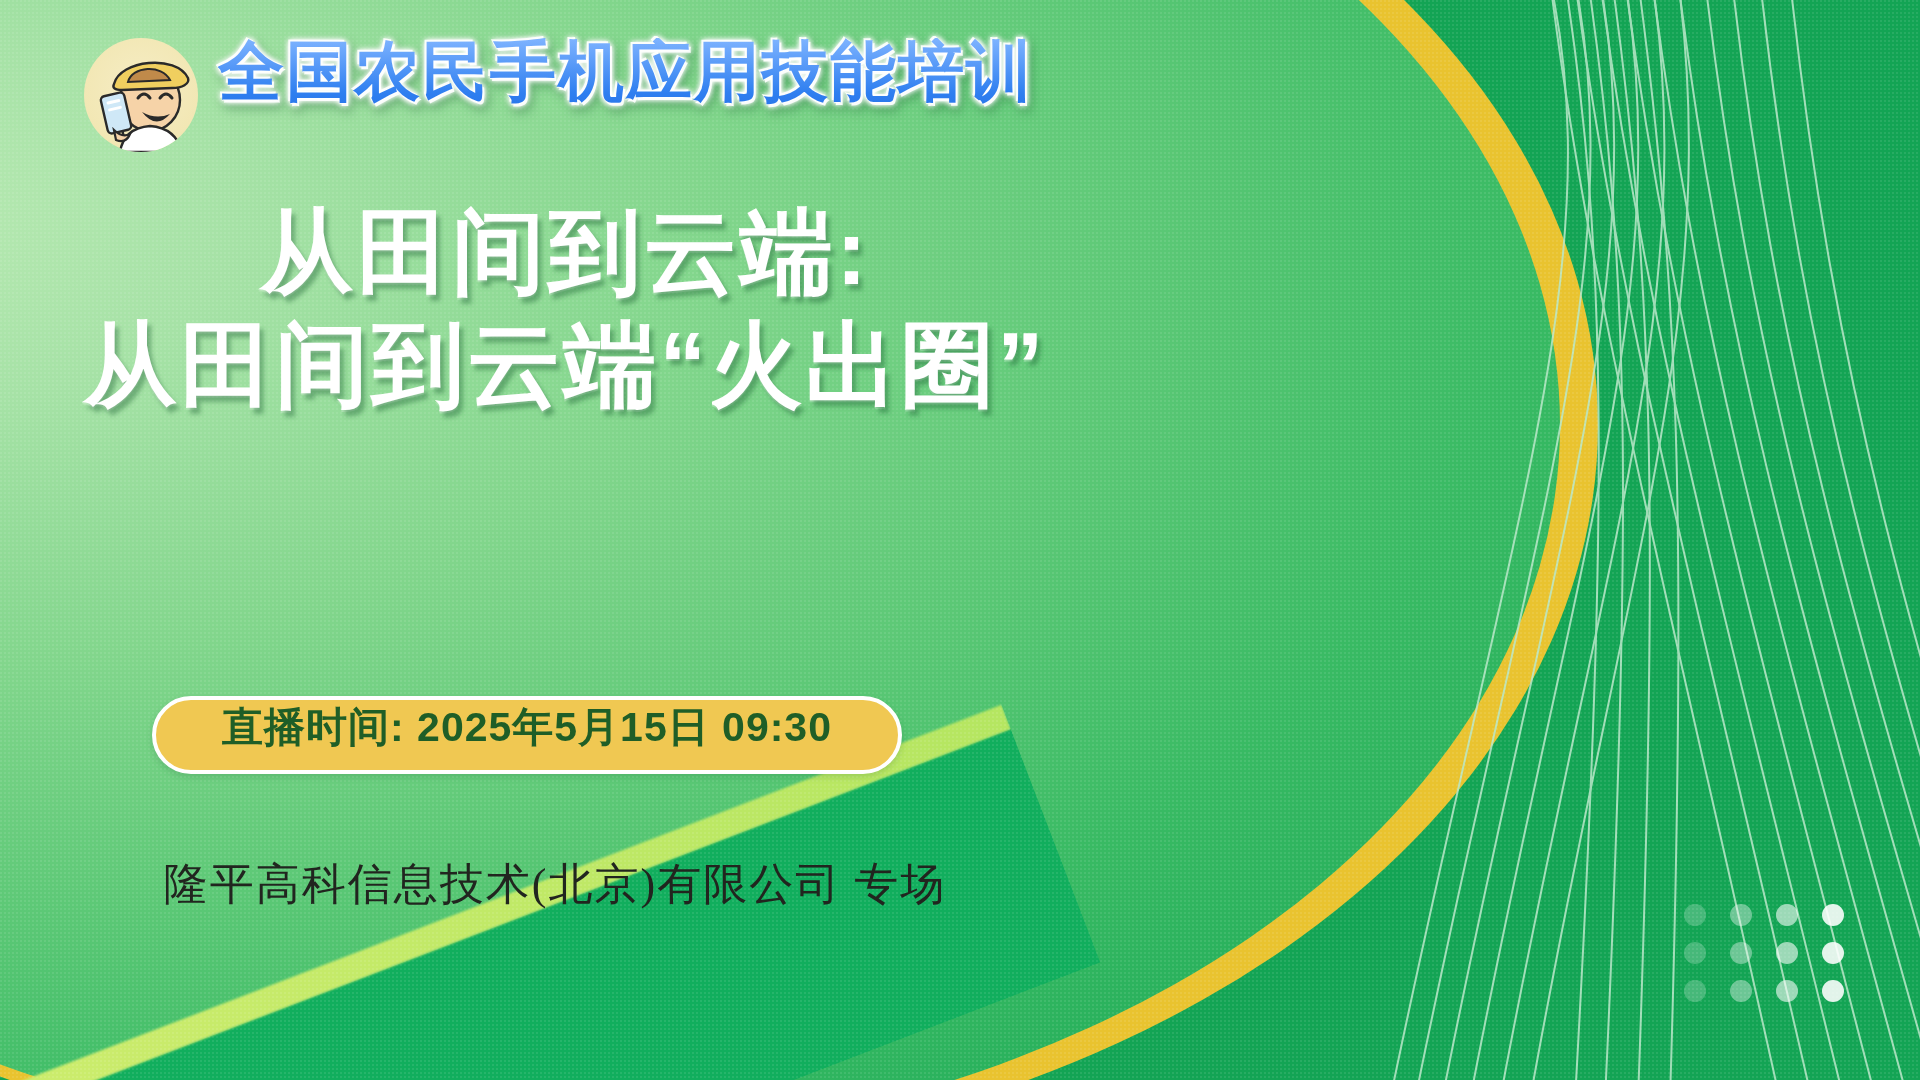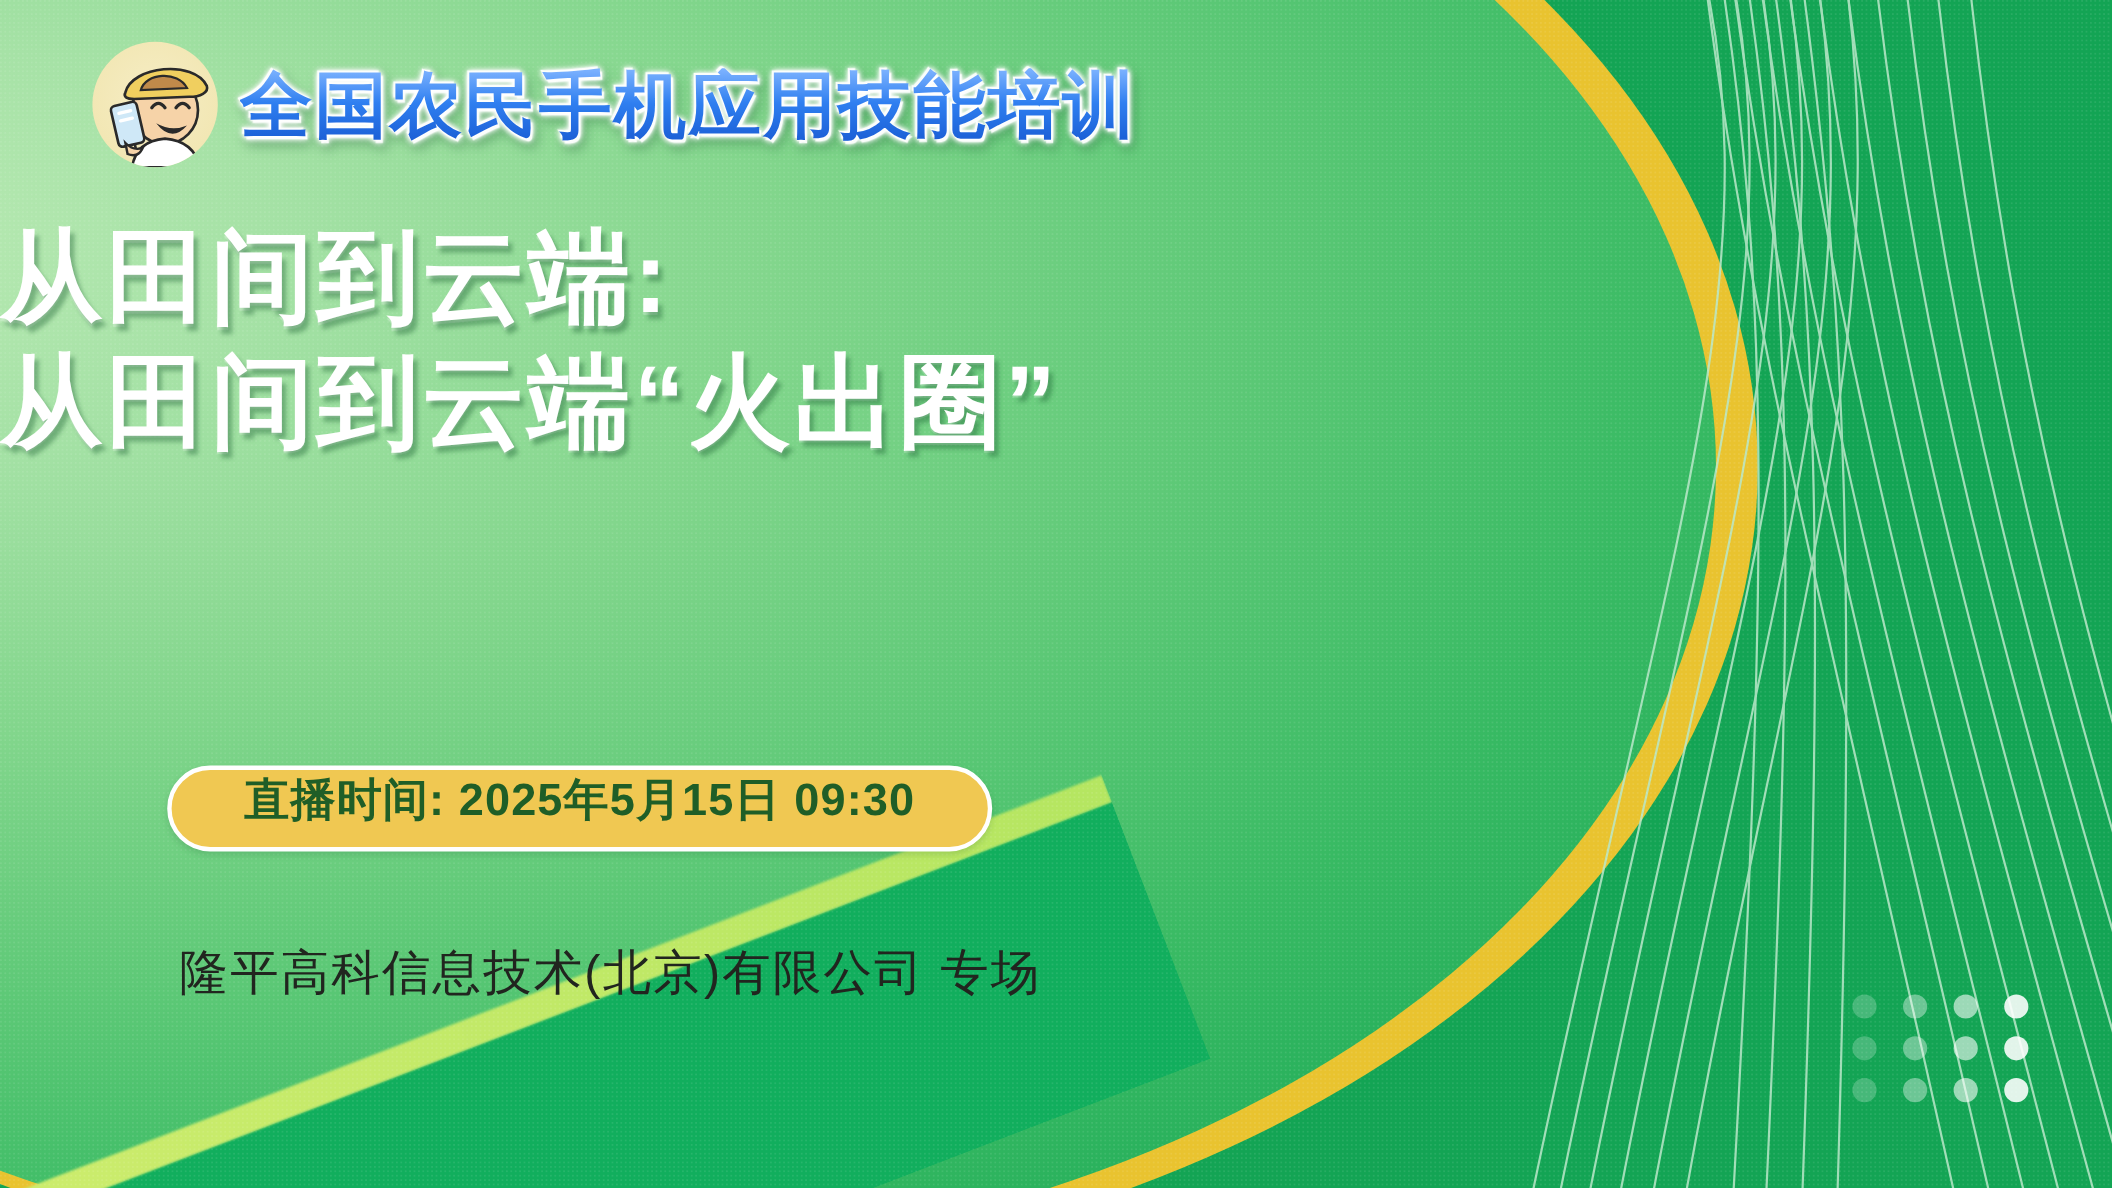--- a/index.html
+++ b/index.html
@@ -78,21 +78,21 @@
       radial-gradient(circle at 1px 1px, rgba(255,255,255,.55) 1px, transparent 1px);
     background-size:4px 4px;
   }
 
   
   .content{position:relative;z-index:10;width:1920px;height:1080px;}
 
   
   .header{
     position:absolute;left:84px;top:38px;
-    display:flex;align-items:center;gap:20px;
+    display:flex;gap:20px;
   }
   .logo{
     width:114px;height:114px;border-radius:50%;
     background:radial-gradient(circle at 50% 45%,#f6edc5 0%,#f2e7b4 70%,#eee0a4 100%);
     position:relative;flex:0 0 auto;overflow:hidden;
   }
   .logo svg{position:absolute;left:0;top:0;}
   .header-title{
     font-size:66px;font-weight:bold;letter-spacing:2px;
     color:#2f7ff0;
@@ -103,21 +103,21 @@
     position:relative;
     filter:drop-shadow(0 0 3px #ffffff) drop-shadow(2px 3px 0 rgba(255,255,255,.95))
            drop-shadow(-2px -2px 0 rgba(255,255,255,.95))
            drop-shadow(3px 5px 5px rgba(0,70,30,.30));
     line-height:1;
   }
 
   
   .title-block{
     position:absolute;left:0;top:196px;width:1130px;
-    text-align:left;
+    text-align:center;
   }
   .title-line{
     font-size:93px;font-weight:bold;color:#ffffff;
     line-height:1.22;letter-spacing:3px;
     text-shadow:4px 6px 4px rgba(20,90,45,.38), 0 2px 1px rgba(255,255,255,.3);
     white-space:nowrap;
   }
 
   
   .date-pill{
@@ -129,21 +129,21 @@
     display:flex;justify-content:center;
     box-shadow:0 3px 6px rgba(30,90,45,.18);
   }
   .date-text{
     font-size:41px;font-weight:bold;color:#1f5e27;letter-spacing:1px;
     white-space:nowrap;
   }
 
   
   .footer{
-    position:absolute;left:0;top:855px;width:1110px;text-align:center;
+    position:absolute;left:0;top:855px;width:1110px;text-align:center;font-family:Liberation Serif, serif;
   }
   .footer-text{
     font-size:44px;color:#21251f;letter-spacing:2px;white-space:nowrap;
   }
 </style>
 </head>
 <body>
 
 <div id="poster">
 

